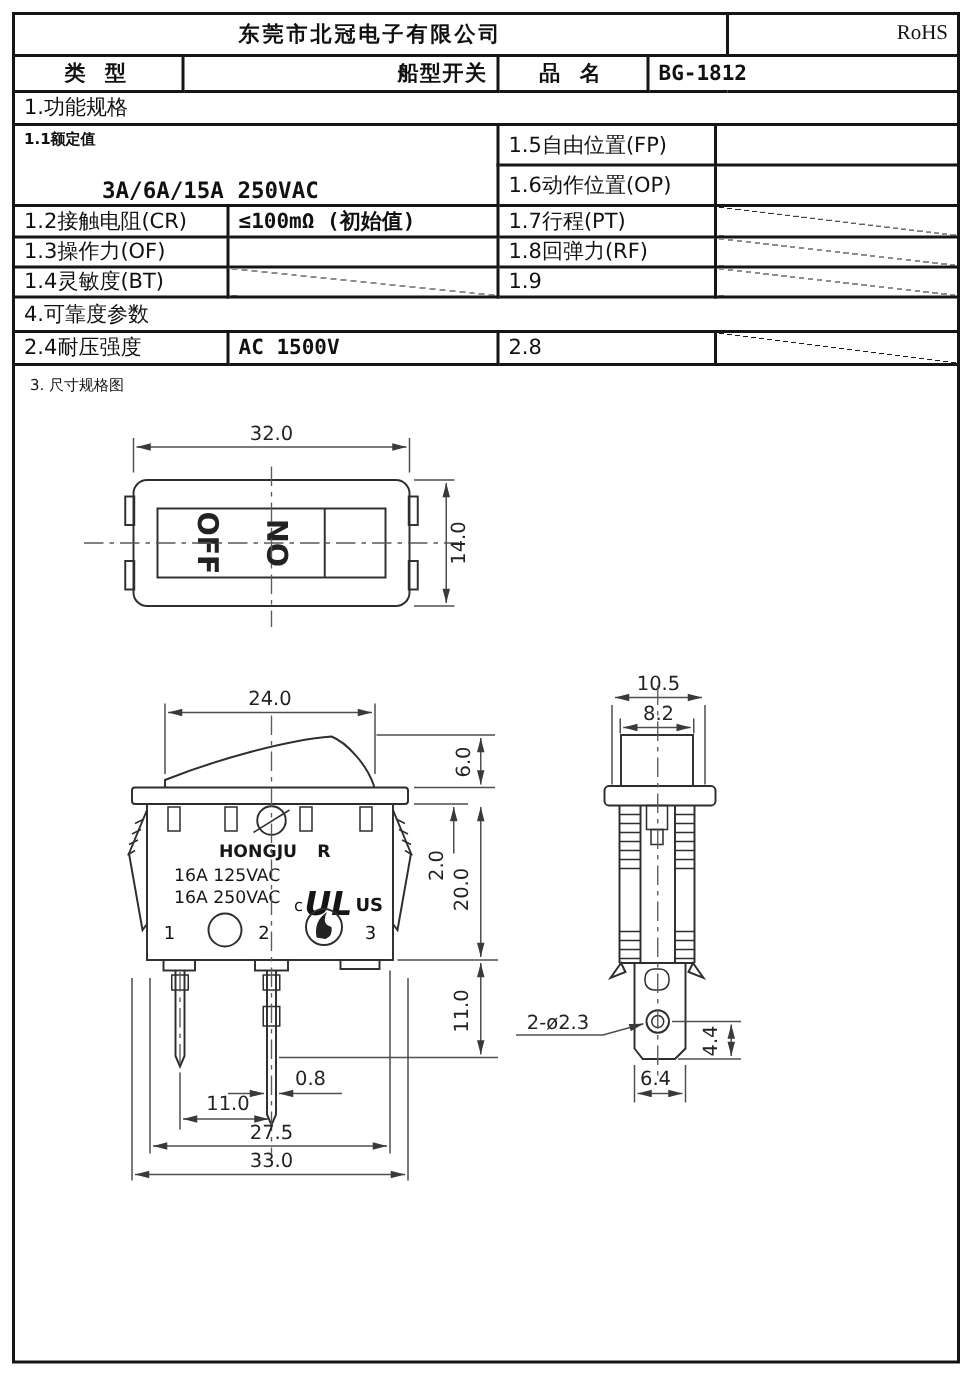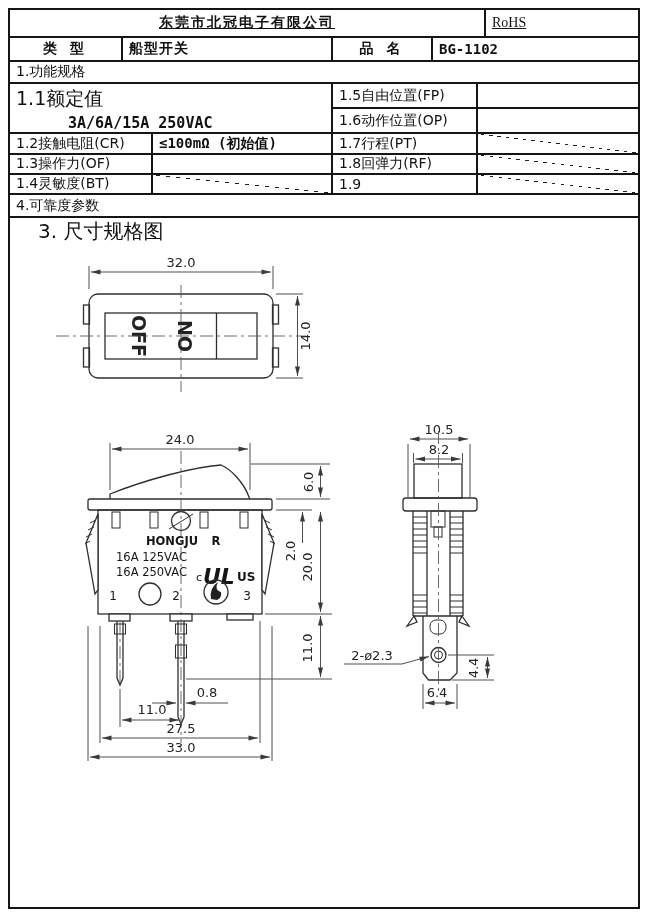--- a/index.html
+++ b/index.html
@@ -2,40 +2,40 @@
 <html><head>
 <meta charset="utf-8">
 <style>
   html,body{margin:0;padding:0;background:#fff;}
   body{width:650px;height:919px;position:relative;font-family:"DejaVu Sans",sans-serif;color:#111;}
   .page{position:absolute;left:8px;top:8px;width:632px;height:901px;border:2px solid #151515;box-sizing:border-box;background:#fff;}
   table.t{border-collapse:collapse;width:628px;table-layout:fixed;}
   table.t td{border:2px solid #151515;padding:0 6px;overflow:hidden;white-space:nowrap;vertical-align:middle;font-size:14px;}
   table.t td:first-child{border-left:none;}
   table.t td:last-child{border-right:none;}
-  table.tA tr:first-child td{border-top:none;text-decoration:underline;}
+  table.tA tr:first-child td{border-top:none;}
   table.sec tr:first-child td{border-top:none;}
   .h30 td{height:26px;}
   .h26 td{height:22px;}
   .h25 td{height:21px;}
   .h24 td{height:20px;}
   .h23 td{height:19px;}
   .h22 td{height:18px;}
   .company{text-align:center;font-weight:bold;font-size:23px;letter-spacing:2px;}
-  .rohs{font-family:"Liberation Serif",serif;font-size:30px;text-align:left;padding-right:8px;font-weight:500;}
+  .rohs{font-family:"Liberation Serif",serif;font-size:30px;text-align:right;padding-right:8px;font-weight:500;}
   .cellc{text-align:center;font-weight:bold;letter-spacing:4px;margin-top:40px;}
-  .typeval{text-align:left;font-weight:bold;font-size:16px;letter-spacing:1px;}
+  .typeval{text-align:right;font-weight:bold;font-size:16px;letter-spacing:1px;}
   .pname{font-family:"DejaVu Sans Mono",monospace;font-size:15px;padding-left:24px;font-weight:bold;}
   .sect{font-size:14px;padding-left:8px;}
   .val{font-family:"DejaVu Sans Mono",monospace;font-size:13.5px;font-weight:bold;}
   .diag{background-image:linear-gradient(to right top,transparent 49.5%,#1c1c1c 49.5%,#1c1c1c 50.6%,transparent 50.6%);}
   .ratecell{vertical-align:top !important;padding-top:2px !important;}
-  .ratecell .rl{font-size:19px;}
-  .ratecell .rv{font-family:"DejaVu Sans Mono",monospace;font-weight:bold;font-size:15px;padding-left:52px;margin-top:2px;}
-  .s3title{height:27px;line-height:27px;padding-left:28px;font-size:20px;}
+  .ratecell .rl{font-size:10px;font-weight:bold;}
+  .ratecell .rv{font-family:"DejaVu Sans Mono",monospace;font-weight:bold;font-size:15px;padding-left:52px;margin-top:18px;}
+  .s3title{height:27px;line-height:27px;padding-left:10px;font-size:10px;}
   
   svg{display:block;}
   .ol{fill:none;stroke:#2e2e2e;stroke-width:1.3;}
   .olw{fill:#fff;stroke:#2e2e2e;stroke-width:1.3;}
   .th{fill:none;stroke:#2e2e2e;stroke-width:1;}
   .tl{fill:none;stroke:#4f4f4f;stroke-width:1;}
   .cl{fill:none;stroke:#5a5a5a;stroke-width:0.9;stroke-dasharray:13 4 3 4;}
   .dt{font-family:"DejaVu Sans",sans-serif;font-size:13px;fill:#232323;}
   .mk{font-family:"DejaVu Sans",sans-serif;fill:#161616;}
   .swt{font-family:"DejaVu Sans",sans-serif;font-weight:bold;fill:#222;}
@@ -55,21 +55,21 @@
       </colgroup>
     <tbody>
         <tr class="h30">
       <td colspan="4" class="company">东莞市北冠电子有限公司</td>
       <td class="rohs">RoHS</td>
     </tr>
     <tr class="h26">
       <td class="cellc">类 型</td>
       <td class="typeval">船型开关</td>
       <td class="cellc">品 名</td>
-      <td colspan="2" class="pname">BG-1102</td>
+      <td colspan="2" class="pname">BG-1812</td>
     </tr>
   </tbody>
     </table>
 
   <table class="t sec">
     <colgroup>
         <col style="width:142px">
         <col style="width:180px">
         <col style="width:145px">
         <col style="width:161px">
@@ -115,20 +115,26 @@
     <colgroup>
         <col style="width:142px">
         <col style="width:180px">
         <col style="width:145px">
         <col style="width:161px">
       </colgroup>
     <tbody>
         <tr class="h25">
           <td colspan="4" class="sect">4.可靠度参数</td>
         </tr>
+    <tr class="h24">
+      <td>2.4耐压强度</td>
+      <td class="val">AC 1500V</td>
+      <td>2.8</td>
+      <td class="diag"></td>
+    </tr>
   </tbody>
     </table>
 
   <div class="s3title">3. 尺寸规格图</div>
 
   <svg width="628" height="553" viewBox="10 354 628 553">
     <defs>
       <marker id="ar" markerWidth="11" markerHeight="7" refX="10" refY="3" orient="auto-start-reverse" markerUnits="userSpaceOnUse">
         <path d="M0.5,0.5 L10,3 L0.5,5.5 Z" fill="#3a3a3a"></path>
       </marker>

